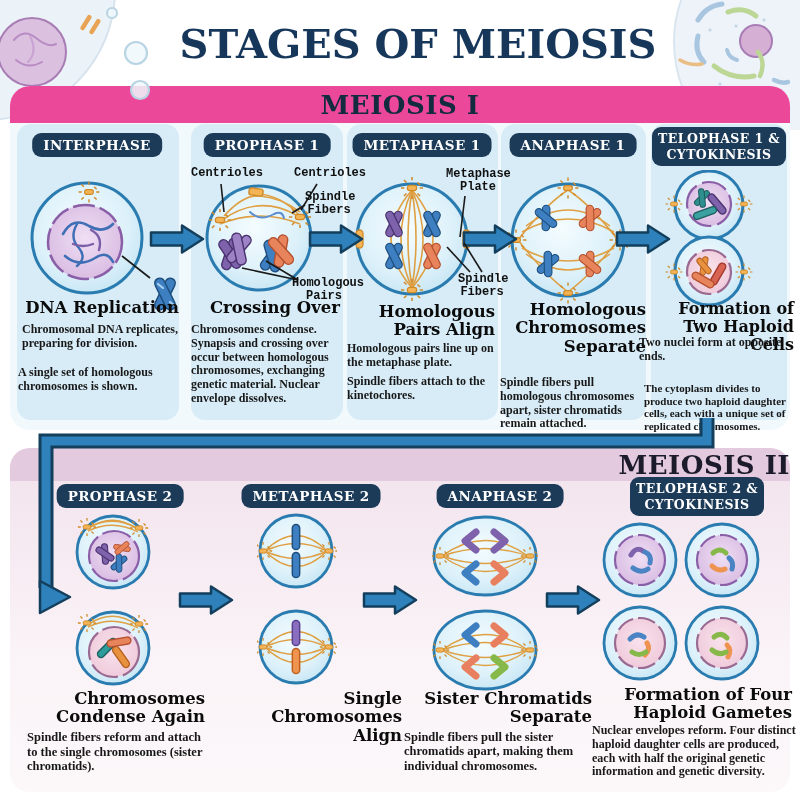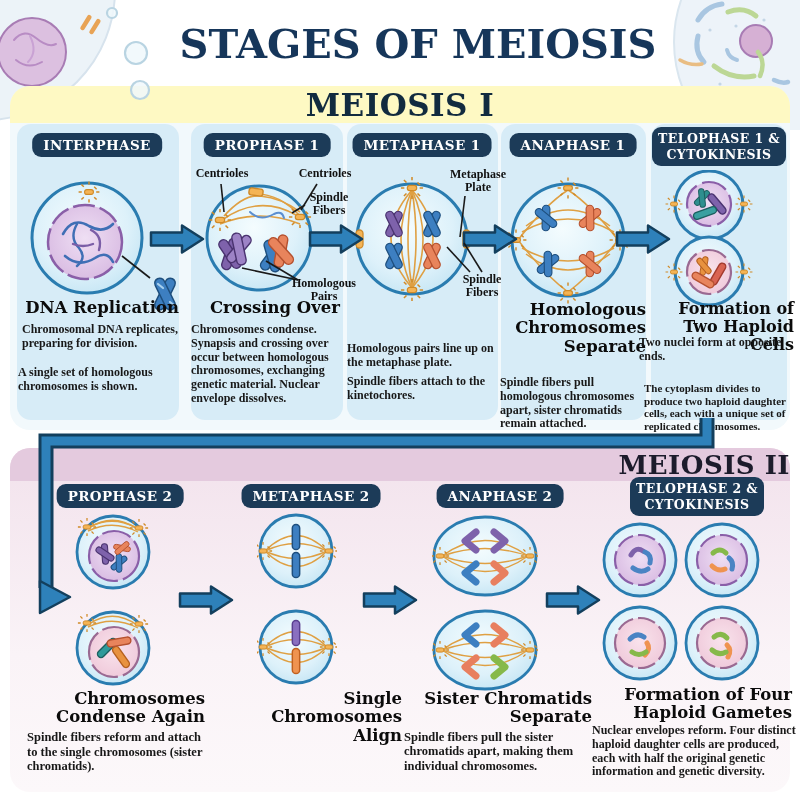--- a/index.html
+++ b/index.html
@@ -5,35 +5,35 @@
   html,body{margin:0;padding:0;}
   .page{position:relative;width:800px;height:800px;background:#ffffff;overflow:hidden;
         font-family:"DejaVu Serif",serif;}
   .title{position:absolute;left:0;right:0;top:20px;text-align:center;font-size:40px;
          font-weight:bold;color:#16365a;letter-spacing:0;margin-left:36px;}
   .sec{position:absolute;border-radius:20px;}
   .sec1{left:10px;top:86px;width:780px;height:344px;background:#f2f9fc;}
   .sec2{left:10px;top:448px;width:780px;height:344px;
         background:linear-gradient(180deg,#f2e2ec,#faf3f7 60%,#fcf8fa);}
   .band{position:absolute;left:0;top:0;width:100%;text-align:center;font-weight:bold;}
-  .band1{height:37px;line-height:38px;font-size:31px;background:#fef9c3;
+  .band1{height:37px;line-height:38px;font-size:26px;background:#ec4899;
          border-radius:20px 20px 0 0;color:#122b3f;letter-spacing:.5px;}
   .band2{height:33px;line-height:34px;font-size:26px;background:#e4cade;
          border-radius:20px 20px 0 0;color:#1c1b2b;letter-spacing:.5px;text-align:right;}
   .card{position:absolute;top:124px;height:296px;background:#d7ecf7;border-radius:14px;}
   .pill{position:absolute;transform:translateX(-50%);background:#1c3b58;color:#fff;
         font-weight:bold;font-size:13.5px;letter-spacing:.4px;padding:4px 11px;
         border-radius:9px;white-space:nowrap;text-align:center;z-index:4;}
   .pill2{white-space:normal;width:122px;padding:4px 6px;line-height:1.25;font-size:12.5px;}
   .hd{position:absolute;font-weight:bold;font-size:16.5px;line-height:1.12;
       text-align:right;color:#0b0b0b;z-index:3;}
   .bd{position:absolute;font-family:"Liberation Serif",serif;font-weight:bold;
       font-size:12px;line-height:1.15;color:#181818;z-index:3;}
   .bd2{font-size:12.5px;line-height:1.16;}
-  .lbl{position:absolute;font-family:Liberation Serif, serif;font-weight:bold;
+  .lbl{position:absolute;font-family:Liberation Mono, monospace;font-weight:bold;
        font-size:12px;line-height:1.12;color:#101010;text-align:center;z-index:6;}
   svg.cell{position:absolute;z-index:2;}
   svg.overlay{position:absolute;left:0;top:0;z-index:5;pointer-events:none;}
   svg.deco{position:absolute;z-index:0;}
 </style>
 </head>
 <body>
 
 <div class="page">
 
@@ -212,20 +212,21 @@
     </g>
   </svg>
 
   <div class="hd" style="left:19px;top:299px;width:160px">DNA Replication</div>
   <div class="bd" style="left:22px;top:323px;width:156px">Chromosomal DNA replicates, preparing for division.</div>
   <div class="bd" style="left:18px;top:366px;width:164px">A single set of homologous chromosomes is shown.</div>
 
   <div class="hd" style="left:194px;top:299px;width:146px">Crossing Over</div>
   <div class="bd" style="left:191px;top:323px;width:152px">Chromosomes condense. Synapsis and crossing over occur between homologous chromosomes, exchanging genetic material. Nuclear envelope dissolves.</div>
 
+  <div class="hd" style="left:350px;top:303px;width:145px">Homologous Pairs Align</div>
   <div class="bd" style="left:347px;top:342px;width:151px">Homologous pairs line up on the metaphase plate.</div>
   <div class="bd" style="left:347px;top:375px;width:151px">Spindle fibers attach to the kinetochores.</div>
 
   <div class="hd" style="left:502px;top:301px;width:144px">Homologous Chromosomes Separate</div>
   <div class="bd" style="left:500px;top:376px;width:147px">Spindle fibers pull homologous chromosomes apart, sister chromatids remain attached.</div>
 
   <div class="hd" style="left:644px;top:300px;width:150px;font-size:16px">Formation of Two Haploid Cells</div>
   <div class="bd" style="left:639px;top:336px;width:160px">Two nuclei form at opposite ends.</div>
   <div class="bd" style="left:644px;top:382px;width:150px;font-size:11px">The cytoplasm divides to produce two haploid daughter cells, each with a unique set of replicated chromosomes.</div>
 

